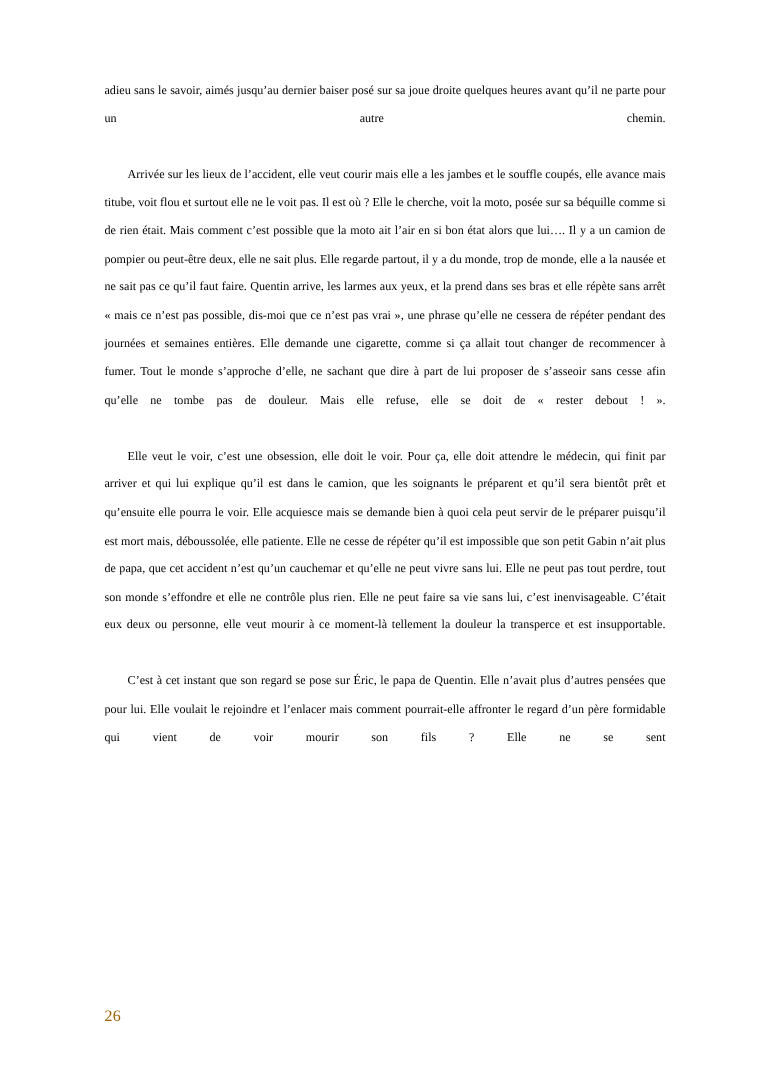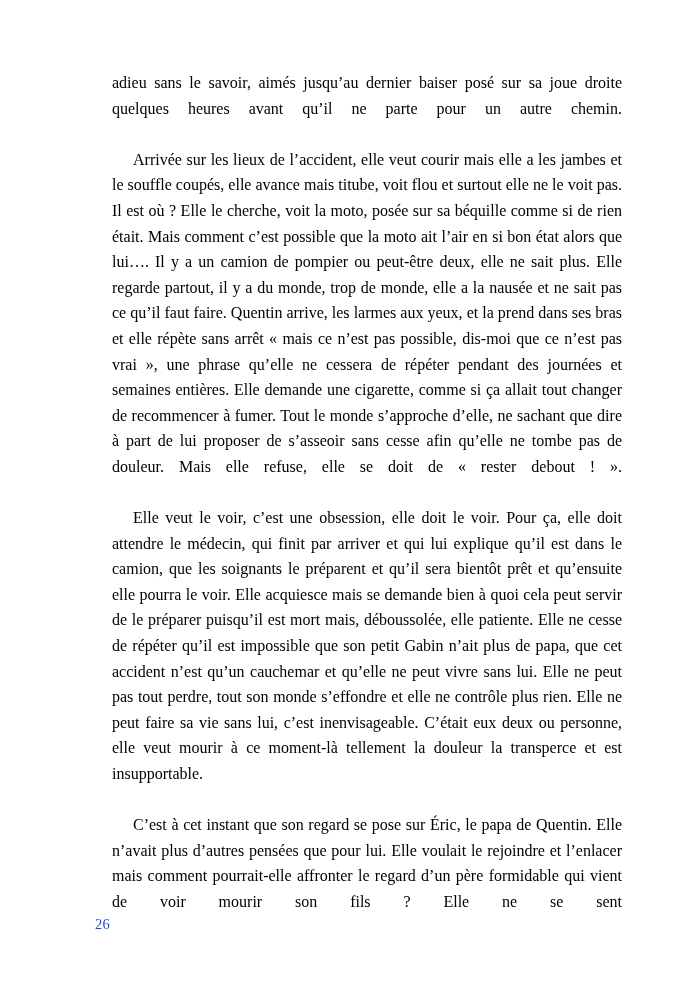--- a/index.html
+++ b/index.html
@@ -19,24 +19,24 @@
   .page {
     position: absolute;
     inset: 0;
     width: 700px;
     height: 992px;
     background: #ffffff;
     overflow: hidden;
   }
   .text-block {
     position: absolute;
-    left: 112px;
+    left: 95px;
     top: 70px;
     width: 510px;
-    font-size: 16px;
+    font-size: 11px;
     line-height: 25.6px;
     text-align: justify;
     text-justify: inter-word;
     hyphens: none;
     -webkit-hyphens: none;
   }
   .para {
     margin: 0;
     padding: 0;
     text-indent: 0;
@@ -51,21 +51,21 @@
     display: inline-block;
     width: 100%;
   }
   .folio {
     position: absolute;
     left: 95px;
     top: 915px;
     font-size: 14.5px;
     line-height: 18px;
     letter-spacing: 0.2px;
-    color: #1d4ed8;
+    color: #a16207;
     font-family: Liberation Serif, serif;
   }
 </style>
 </head>
 <body>
 
 <div class="page">
 
   <div class="text-block">
     <p class="para">adieu sans le savoir, aimés jusqu’au dernier baiser posé sur sa joue droite quelques heures avant qu’il ne parte pour un autre chemin.</p>

